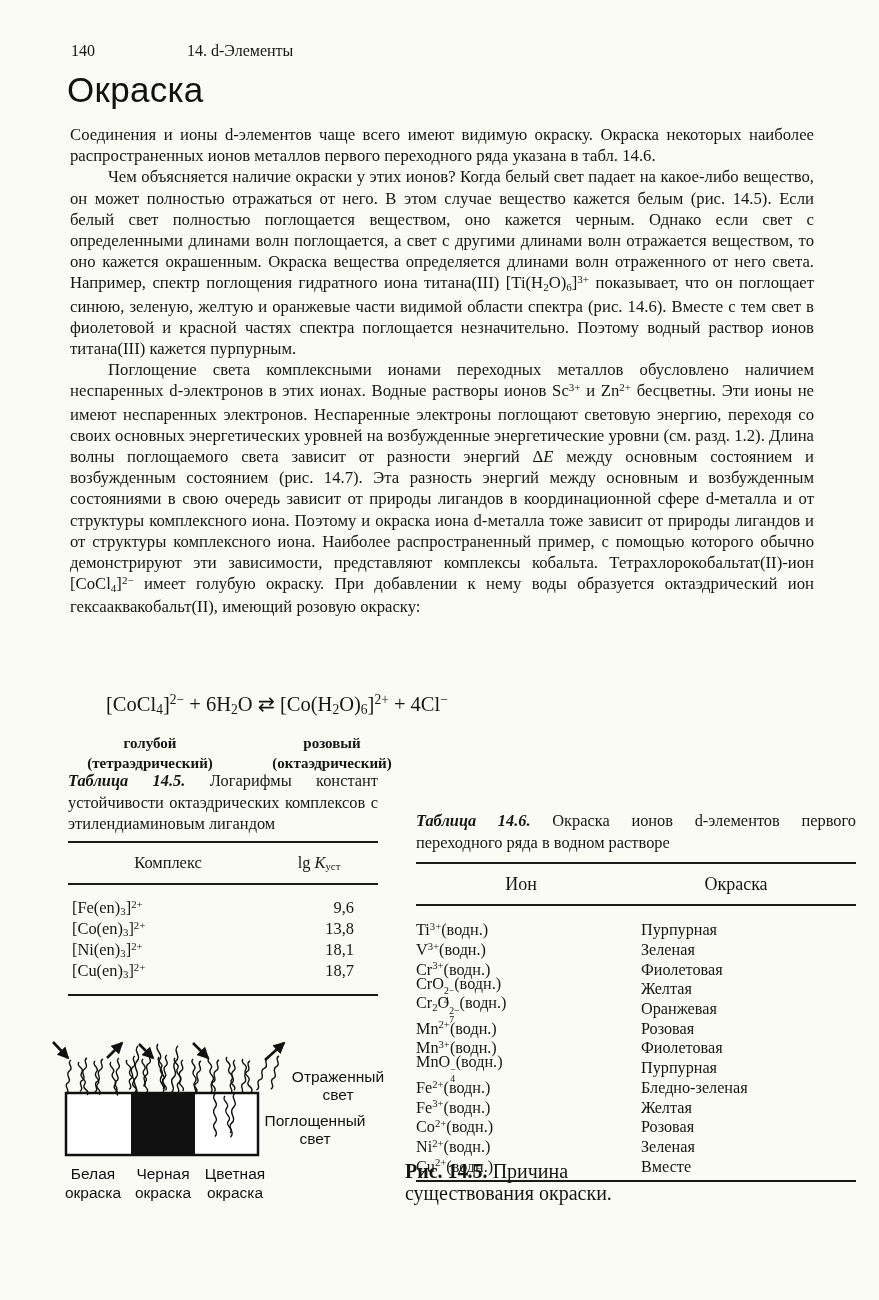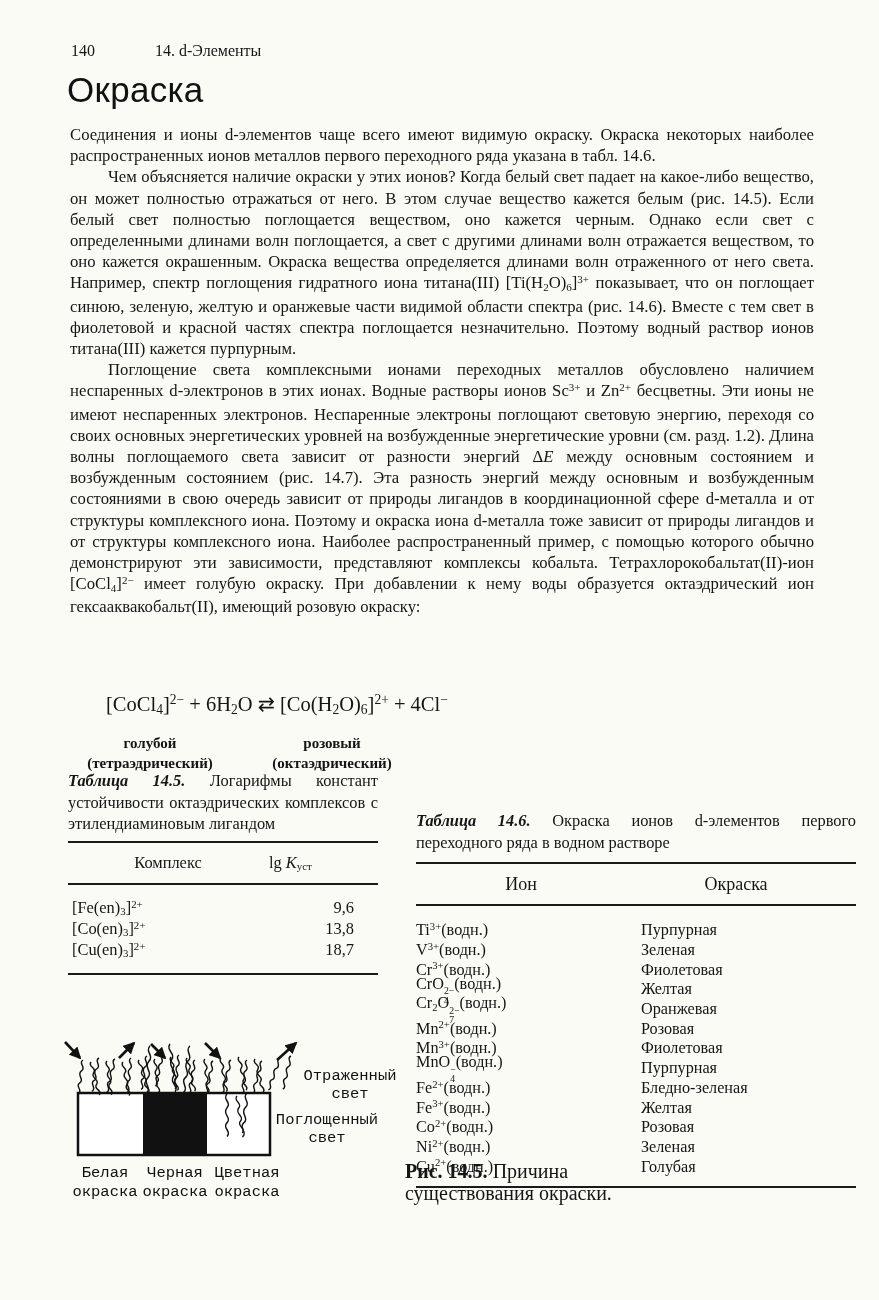--- a/index.html
+++ b/index.html
@@ -1,21 +1,21 @@
 <!DOCTYPE html>
 <html lang="ru"><head>
 <meta charset="utf-8">
 <style>
   html,body{margin:0;padding:0;}
   body{background:#e9ebe4;font-family:"Liberation Serif",serif;color:#151515;}
   .page{position:relative;width:879px;height:1300px;background:#fafbf5;overflow:hidden;}
 
   
   .runhead{position:absolute;top:42px;left:71px;font-size:16px;white-space:nowrap;}
-  .runhead .chap{margin-left:60px;}
+  .runhead .chap{margin-left:92px;}
 
   
   .title{position:absolute;top:70px;left:67px;margin:0;font-family:"Liberation Sans",sans-serif;
          font-weight:400;font-size:35px;letter-spacing:.3px;color:#111;}
 
   
   .bodytext{position:absolute;top:124px;left:70px;width:744px;height:566px;overflow:hidden;
             font-size:16.7px;line-height:21.2px;text-align:justify;}
   .bodytext p{margin:0;}
   .bodytext p.ind{text-indent:38px;}
@@ -32,40 +32,40 @@
   .eq-label.l{left:0;width:160px;}
   .eq-label.r{left:182px;width:160px;}
 
   
   .t145{position:absolute;top:770px;left:68px;width:310px;}
   .tbl-title{margin:0;font-size:16.4px;line-height:21.5px;text-align:justify;}
   .tbl-title b{font-weight:700;font-style:italic;}
   .t145 .grid{margin-top:6px;border-top:2.5px solid #1a1a1a;border-bottom:2.5px solid #1a1a1a;}
   .t145 .thead{position:relative;height:40px;border-bottom:2px solid #1a1a1a;font-size:16.4px;}
   .t145 .thead .hc{position:absolute;left:30px;top:10px;width:140px;text-align:center;}
-  .t145 .thead .hk{position:absolute;left:201px;top:10px;width:100px;}
+  .t145 .thead .hk{position:absolute;left:201px;top:10px;width:100px;text-align:center;}
   .t145 .rows{padding:13px 0 12px 4px;}
   .t145 .row{display:flex;align-items:center;height:21px;font-size:16.4px;}
   .t145 .row .c{width:200px;}
   .t145 .row .v{width:84px;text-align:right;padding-right:24px;}
 
   
   .t146{position:absolute;top:766px;left:416px;width:440px;margin-top:44px;}
   .t146 .grid{margin-top:9px;border-top:2.5px solid #1a1a1a;border-bottom:2.5px solid #1a1a1a;}
   .t146 .thead{position:relative;height:40px;border-bottom:2px solid #1a1a1a;font-size:18px;}
   .t146 .thead .hi{position:absolute;left:55px;top:10px;width:100px;text-align:center;}
   .t146 .thead .ho{position:absolute;left:270px;top:10px;width:100px;text-align:center;}
-  .t146 .rows{padding:15px 0 9px 0;}
+  .t146 .rows{padding:15px 0 3px 0;}
   .t146 .row{display:flex;align-items:center;height:19.7px;font-size:16.2px;}
   .t146 .row .ion{width:225px;}
   .t146 .row .col{flex:1;}
 
   
-  .figure{position:absolute;top:1036px;left:55px;width:346px;height:186px;
-          font-family:Liberation Mono, monospace;}
+  .figure{position:absolute;top:1036px;left:43px;width:346px;height:186px;
+          font-family:Liberation Sans, sans-serif;}
   .figure svg{position:absolute;top:0;left:0;}
   .fig-label{position:absolute;font-size:15.5px;line-height:17.5px;text-align:center;
              white-space:pre-line;color:#111;}
   .fig-label.refl{left:240px;top:32px;width:110px;}
   .fig-label.abs{left:216px;top:76px;width:112px;}
   .fig-label.under{top:128px;width:94px;line-height:19px;}
   .fig-label.u1{left:3px;} .fig-label.u2{left:73px;} .fig-label.u3{left:145px;}
 
   
   .caption{position:absolute;top:1161px;left:405px;width:288px;font-size:20px;line-height:21.5px;}
@@ -110,20 +110,24 @@
       <div class="rows">
         <div class="row">
             <span class="c">[Fe(en)<sub>3</sub>]<sup>2+</sup></span>
             <span class="v">9,6</span>
           </div>
         <div class="row">
             <span class="c">[Co(en)<sub>3</sub>]<sup>2+</sup></span>
             <span class="v">13,8</span>
           </div>
         <div class="row">
+            <span class="c">[Ni(en)<sub>3</sub>]<sup>2+</sup></span>
+            <span class="v">18,1</span>
+          </div>
+        <div class="row">
             <span class="c">[Cu(en)<sub>3</sub>]<sup>2+</sup></span>
             <span class="v">18,7</span>
           </div>
       </div>
     </div>
   </div>
 
   <div class="t146">
     <p class="tbl-title"><b>Таблица 14.6.</b> <span>Окраска ионов d-элементов первого переходного ряда в водном растворе</span></p>
     <div class="grid">
@@ -184,21 +188,21 @@
         <div class="row">
             <span class="ion">Co<sup>2+</sup>(водн.)</span>
             <span class="col">Розовая</span>
           </div>
         <div class="row">
             <span class="ion">Ni<sup>2+</sup>(водн.)</span>
             <span class="col">Зеленая</span>
           </div>
         <div class="row">
             <span class="ion">Cu<sup>2+</sup>(водн.)</span>
-            <span class="col">Голубая</span>
+            <span class="col">Вместе</span>
           </div>
       </div>
     </div>
   </div>
 
   <div class="figure">
     <svg width="346" height="126" viewBox="0 0 346 126">
       <defs>
         <path id="sq" d="M0,34 c5,-4 -5,-7 0,-11 c5,-4 -5,-7 0,-12 c5,-4 -5,-7 0,-11" fill="none"></path>
         <marker id="ah" viewBox="0 0 10 10" refX="8.5" refY="5" markerWidth="4.6" markerHeight="4.6" orient="auto">

